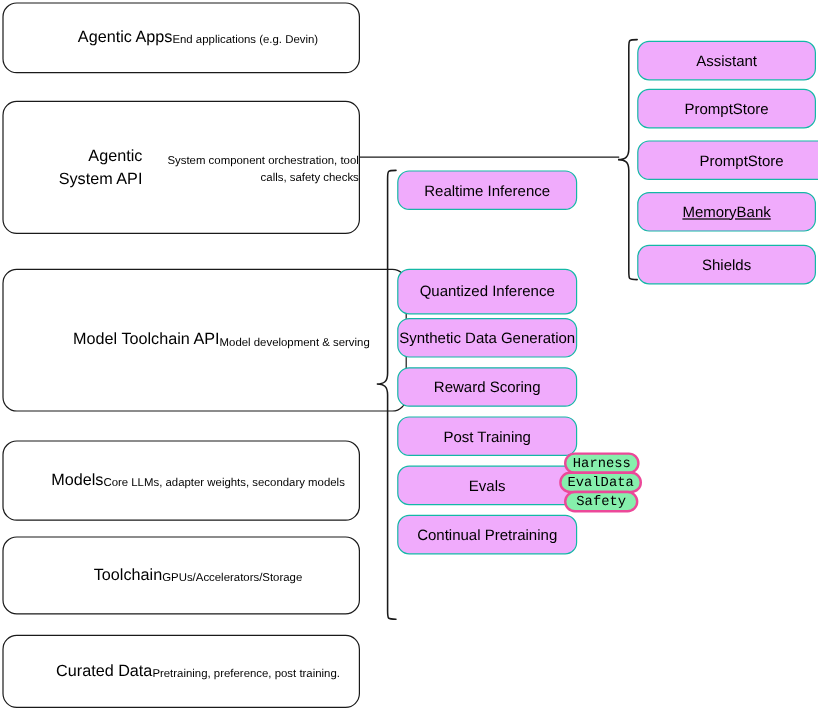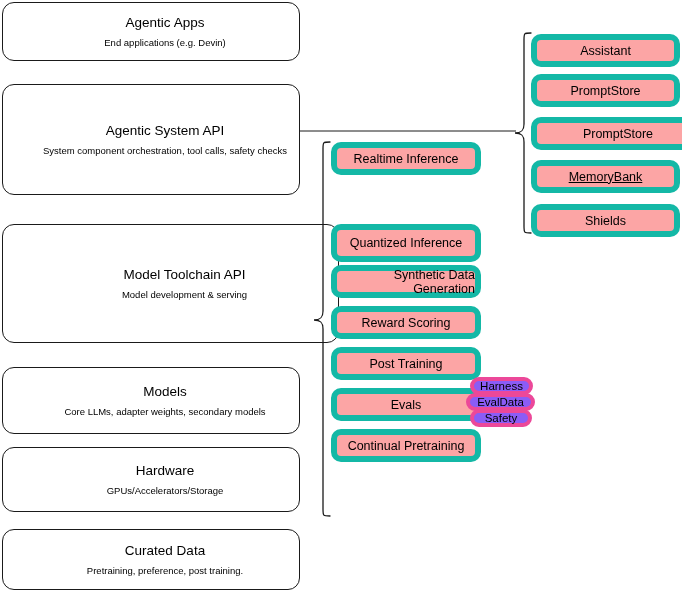--- a/index.html
+++ b/index.html
@@ -16,62 +16,63 @@
     font-family: "Liberation Sans", "DejaVu Sans", sans-serif;
     overflow: hidden;
   }
   .layer-box {
     position: absolute;
     box-sizing: border-box;
     border: 1px solid #1a1a1a;
     border-radius: 12px;
     background: #ffffff;
     display: flex;
-    flex-direction: column;
+    flex-direction: row;
     align-items: center;
     justify-content: center;
     text-align: right;
     padding-left: 28px;
   }
   .layer-title {
     font-size: 13.5px;
     color: #000000;
     line-height: 1.35;
   }
   .layer-sub {
     font-size: 9.5px;
     color: #000000;
     line-height: 1.4;
     margin-top: 4px;
   }
   .pill {
     position: absolute;
     box-sizing: border-box;
-    border: 6px solid #14b8a6;
+    border: 1px solid #14b8a6;
     border-radius: 10px;
-    background: #fca5a5;
+    background: #f0abfc;
     display: flex;
     align-items: center;
     justify-content: center;
-    text-align: right;
+    text-align: left;
     font-size: 12.5px;
     color: #000000;
   }
   .mini-pill {
     position: absolute;
     box-sizing: border-box;
-    border: 4px solid #ec4899;
+    border: 2px solid #ec4899;
     border-radius: 9px;
-    background: #8b5cf6;
+    background: #86efac;
     display: flex;
     align-items: center;
     justify-content: center;
     text-align: center;
     font-size: 11.5px;
     color: #000000;
+    font-family: Liberation Mono, monospace;
   }
   .brace {
     position: absolute;
     pointer-events: none;
   }
   .connector {
     position: absolute;
     pointer-events: none;
   }
   svg { display: block; overflow: visible; }
@@ -95,21 +96,21 @@
     <div class="layer-title">Model Toolchain API</div>
     <div class="layer-sub">Model development &amp; serving</div>
   </div>
 
   <div class="layer-box" style="left:2px; top:367px; width:298px; height:67px;">
     <div class="layer-title">Models</div>
     <div class="layer-sub">Core LLMs, adapter weights, secondary models</div>
   </div>
 
   <div class="layer-box" style="left:2px; top:447px; width:298px; height:65px;">
-    <div class="layer-title">Hardware</div>
+    <div class="layer-title">Toolchain</div>
     <div class="layer-sub">GPUs/Accelerators/Storage</div>
   </div>
 
   <div class="layer-box" style="left:2px; top:529px; width:298px; height:61px;">
     <div class="layer-title">Curated Data</div>
     <div class="layer-sub">Pretraining, preference, post training.</div>
   </div>
 
   <div class="connector" style="left:300px; top:126px; width:220px; height:10px;">
     <svg width="220" height="10" viewBox="0 0 220 10">

